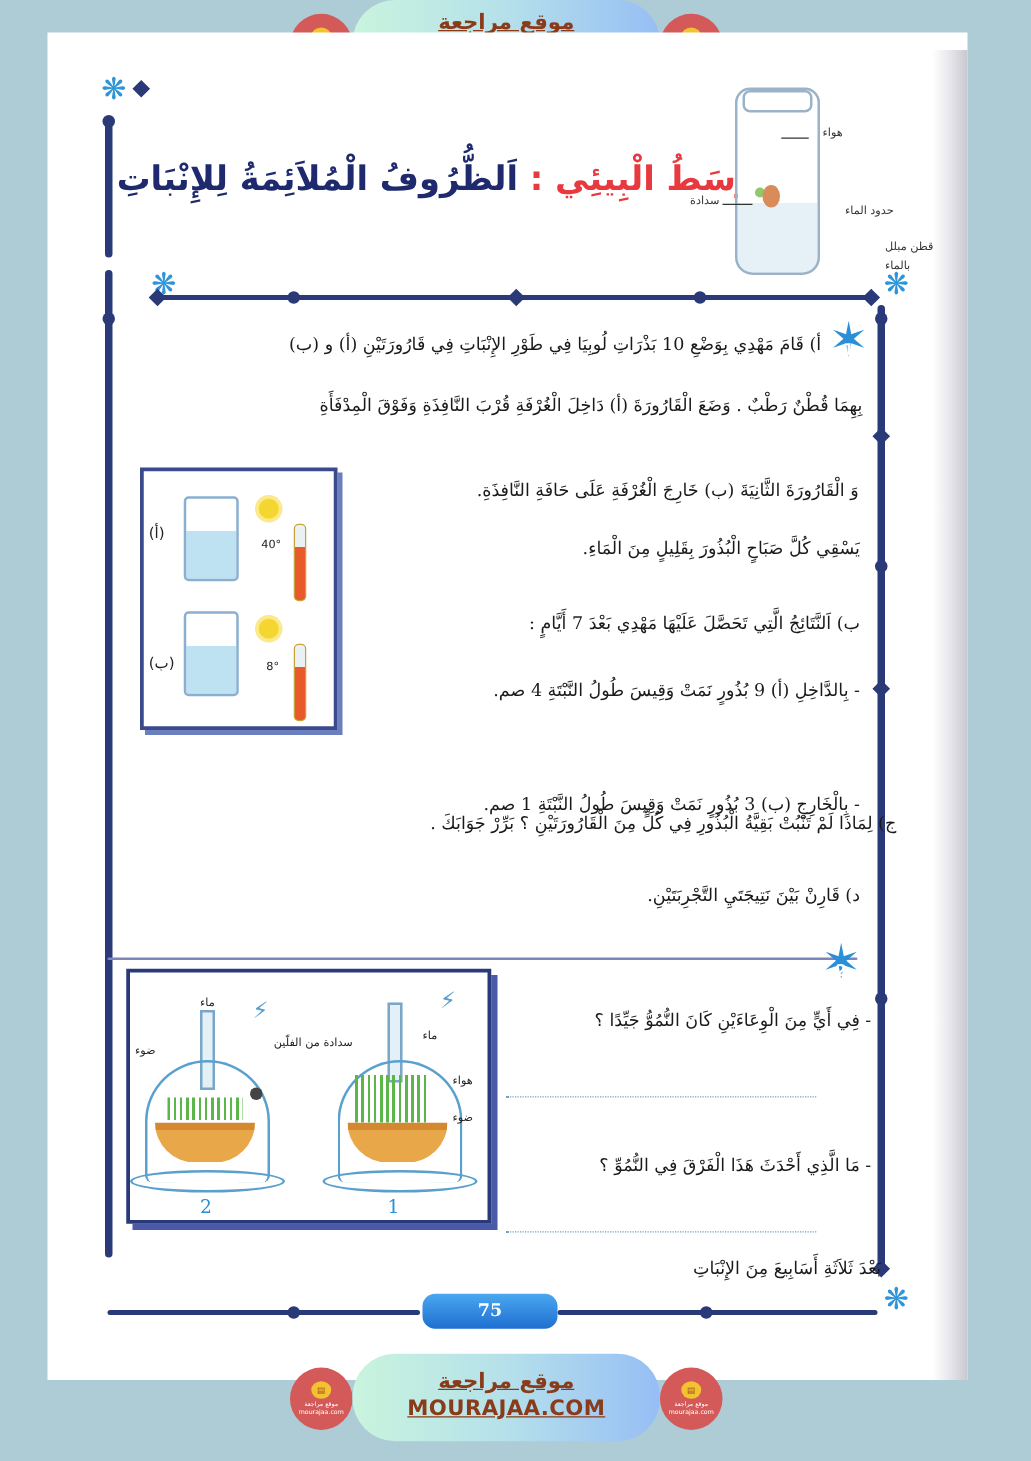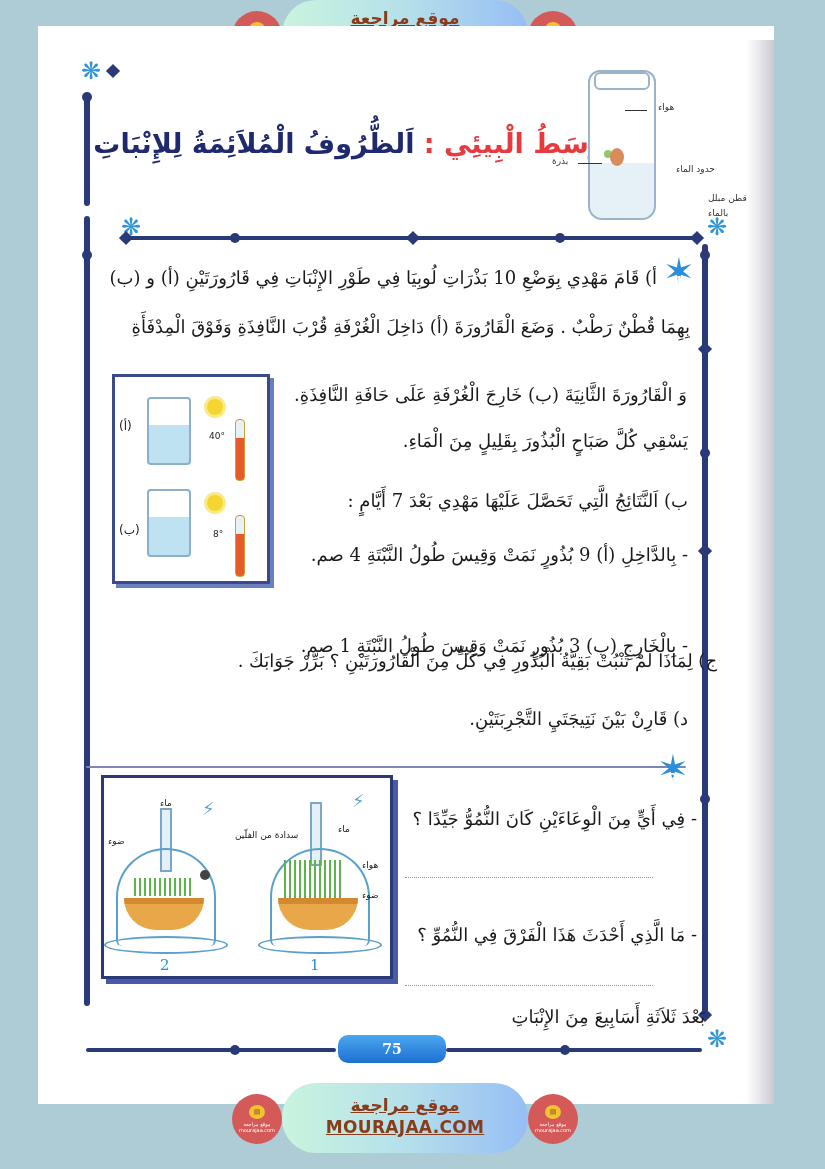--- a/index.html
+++ b/index.html
@@ -57,21 +57,21 @@
     background:linear-gradient(to bottom,#ffffff 62%,#e6f1f7 62%);
   }
   .jar-lid { position:absolute; left:594px; top:72px; width:52px; height:14px; border:2px solid #9bb3c9; border-radius:6px; background:#fff; }
   .seed { position:absolute; left:610px; top:148px; width:14px; height:18px; background:#d98b5a; border-radius:50%; }
   .sprout { position:absolute; left:604px; top:150px; width:8px; height:8px; background:#8fc96a; border-radius:50%; }
   .jar-label { position:absolute; font-size:9px; color:#333; direction:rtl; white-space:nowrap; }
   .arrow-line { position:absolute; height:1px; background:#333; }
   
   .txt {
     position:absolute; direction:rtl; text-align:right; white-space:nowrap;
-    font-size:18px; color:#1a1a1a; font-family:"DejaVu Serif", serif;
+    font-size:14px; color:#1a1a1a; font-family:"DejaVu Serif", serif;
   }
   .star {
     position:absolute; width:34px; height:34px; color:#2a8fd8;
     font-size:38px; line-height:34px; text-align:center;
   }
   .star-num { position:absolute; width:34px; text-align:center; font-size:13px; color:#fff; font-weight:bold; top:9px; left:0; }
   
   .figbox1 {
     position:absolute; left:112px; top:374px; width:152px; height:204px;
     border:3px solid #3a4a8a; background:#fff; box-shadow:4px 4px 0 #6b7fbf;
@@ -155,21 +155,21 @@
   <span class="blue">اَلظُّرُوفُ الْمُلاَئِمَةُ لِلإِنْبَاتِ</span>
 </div>
 
 <div class="jar"></div>
 <div class="jar-lid"></div>
 <div class="sprout"></div>
 <div class="seed"></div>
 <div class="arrow-line" style="left:625px;top:110px;width:22px;"></div>
 <div class="jar-label" style="left:658px;top:102px;">هواء</div>
 <div class="arrow-line" style="left:578px;top:163px;width:24px;"></div>
-<div class="jar-label" style="left:552px;top:156px;">بذرة</div>
+<div class="jar-label" style="left:552px;top:156px;">سدادة</div>
 <div class="jar-label" style="left:676px;top:164px;">حدود الماء</div>
 <div class="jar-label" style="left:708px;top:193px;">قطن مبلل</div>
 <div class="jar-label" style="left:708px;top:208px;">بالماء</div>
 
 <div class="star" style="left:662px;top:255px;">✶<span class="star-num">1</span></div>
 <div class="txt" style="right:168px;top:267px;">أ) قَامَ مَهْدِي بِوَضْعِ 10 بَذْرَاتِ لُوبِيَا فِي طَوْرِ الإِنْبَاتِ فِي قَارُورَتَيْنِ (أ) و (ب)</div>
 <div class="txt" style="right:135px;top:316px;">بِهِمَا قُطْنٌ رَطْبٌ . وَضَعَ الْقَارُورَةَ (أ) دَاخِلَ الْغُرْفَةِ قُرْبَ النَّافِذَةِ وَفَوْقَ الْمِدْفَأَةِ</div>
 <div class="txt" style="right:138px;top:384px;">وَ الْقَارُورَةَ الثَّانِيَةَ (ب) خَارِجَ الْغُرْفَةِ عَلَى حَافَةِ النَّافِذَةِ.</div>
 <div class="txt" style="right:137px;top:430px;">يَسْقِي كُلَّ صَبَاحٍ الْبُذُورَ بِقَلِيلٍ مِنَ الْمَاءِ.</div>
 <div class="txt" style="right:137px;top:490px;">ب) اَلنَّتَائِجُ الَّتِي تَحَصَّلَ عَلَيْهَا مَهْدِي بَعْدَ 7 أَيَّامٍ :</div>
@@ -202,21 +202,21 @@
 <div class="figbox2">
 
   <div class="tube" style="left:56px;top:30px;"></div>
   <div class="dome" style="left:12px;top:70px;"></div>
   <div class="pot" style="left:20px;top:120px;"></div>
   <div class="grass" style="left:30px;top:100px;height:18px;"></div>
   <div class="plate" style="left:0px;top:158px;"></div>
   <div class="dot" style="left:96px;top:92px;background:#444;"></div>
   <div class="fig-lbl" style="left:56px;top:20px;">ماء</div>
   <div class="fig-lbl" style="left:4px;top:58px;">ضوء</div>
-  <div class="fig-lbl" style="left:131px;top:52px;">سدادة من الفلّين</div>
+  <div class="fig-lbl" style="left:115px;top:52px;">سدادة من الفلّين</div>
   <div class="fig-num" style="left:56px;top:178px;">2</div>
   <div style="position:absolute;left:98px;top:20px;color:#5aa0cc;font-size:18px;">⚡</div>
 
   <div class="tube" style="left:206px;top:24px;"></div>
   <div class="dome" style="left:166px;top:70px;"></div>
   <div class="pot" style="left:174px;top:120px;"></div>
   <div class="grass" style="left:180px;top:82px;height:38px;"></div>
   <div class="plate" style="left:154px;top:158px;"></div>
   <div class="fig-lbl" style="left:234px;top:46px;">ماء</div>
   <div class="fig-lbl" style="left:258px;top:82px;">هواء</div>

